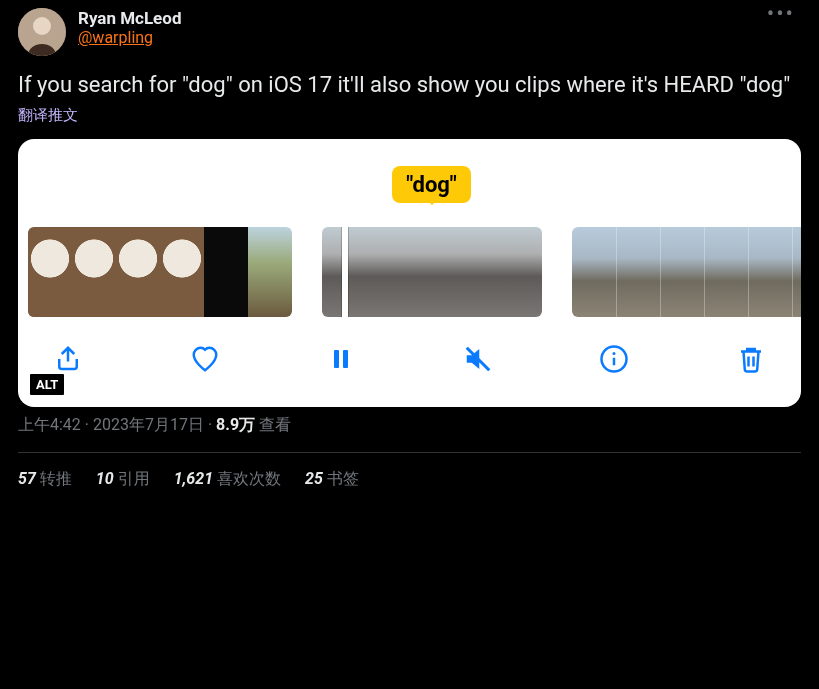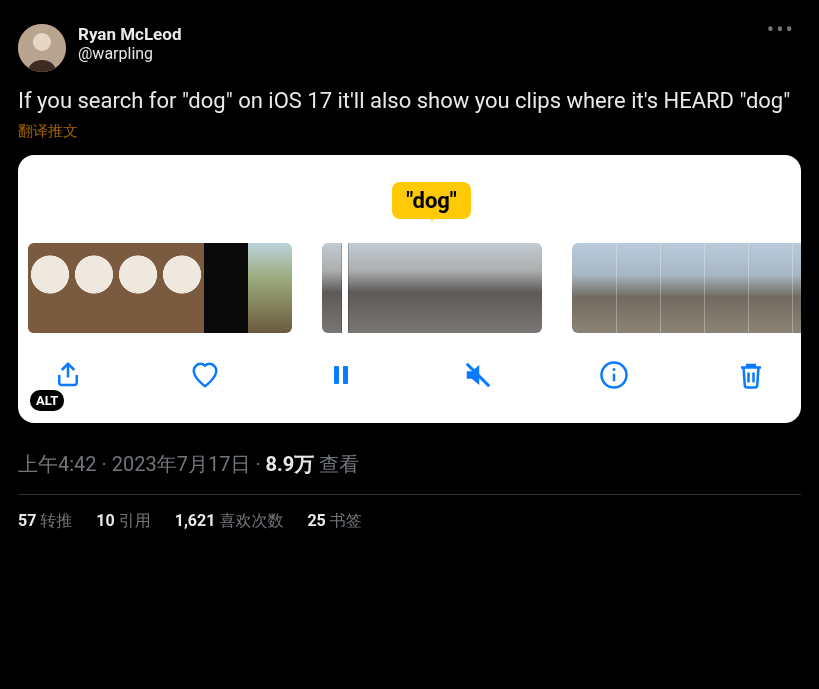--- a/index.html
+++ b/index.html
@@ -5,21 +5,21 @@
   * { box-sizing: border-box; margin: 0; padding: 0; }
   body {
     background: #000;
     font-family: -apple-system, BlinkMacSystemFont, "Segoe UI", Roboto, Helvetica, Arial, sans-serif;
     color: #e7e9ea;
     width: 819px;
     height: 689px;
     overflow: hidden;
   }
   .tweet {
-    padding: 24px 18px 0 18px;
+    padding: 8px 18px 0 18px;
   }
   .header {
     display: flex;
     align-items: flex-start;
   }
   .avatar {
     width: 48px;
     height: 48px;
     border-radius: 50%;
     background: linear-gradient(135deg, #d9c9bb 0%, #8b6f5c 40%, #3a2a22 100%);
@@ -29,40 +29,41 @@
   }
   .avatar svg { position: absolute; inset: 0; }
   .names { flex: 1; }
   .display-name {
     font-weight: 700;
     font-size: 17px;
     color: #e7e9ea;
     line-height: 20px;
   }
   .handle {
-    color: #e5e5e5;
+    color: #f97316;
     font-size: 16px;
     line-height: 20px;
+    text-decoration: underline;
   }
   .more {
     color: #71767b;
     font-size: 22px;
     letter-spacing: 2px;
     padding: 0 6px;
     cursor: pointer;
     line-height: 12px;
   }
   .body-text {
     margin-top: 14px;
     font-size: 22px;
     line-height: 30px;
     color: #e7e9ea;
   }
   .translate {
-    color: #a16207;
+    color: #c4b5fd;
     font-size: 15px;
     margin-top: 6px;
     cursor: pointer;
   }
   .media-card {
     margin-top: 14px;
     background: #fff;
     border-radius: 16px;
     overflow: hidden;
     position: relative;
@@ -169,47 +170,48 @@
   .tool.pause svg { width: 24px; height: 30px; }
   .alt-badge {
     position: absolute;
     left: 12px;
     bottom: 12px;
     background: #000;
     color: #fff;
     font-weight: 700;
     font-size: 13px;
     padding: 3px 6px;
-    border-radius: 10px;
+    border-radius: 1px;
     cursor: pointer;
   }
   .meta-row {
-    margin-top: 28px;
+    margin-top: 8px;
     color: #71767b;
-    font-size: 20px;
+    font-size: 16px;
   }
   .meta-row .views-count {
     color: #e7e9ea;
     font-weight: 700;
   }
   .divider {
     border-top: 1px solid #2f3336;
     margin-top: 16px;
   }
   .stats-row {
     display: flex;
     gap: 24px;
     padding: 16px 0;
     color: #71767b;
     font-size: 16px;
   }
   .stats-row .num {
     color: #e7e9ea;
     font-weight: 700;
     margin-right: 4px;
+    font-style: italic;
   }
   .stat { cursor: pointer; }
 </style>
 </head>
 <body>
 
 <div class="tweet">
 
   <div class="header">
     <div class="avatar">

